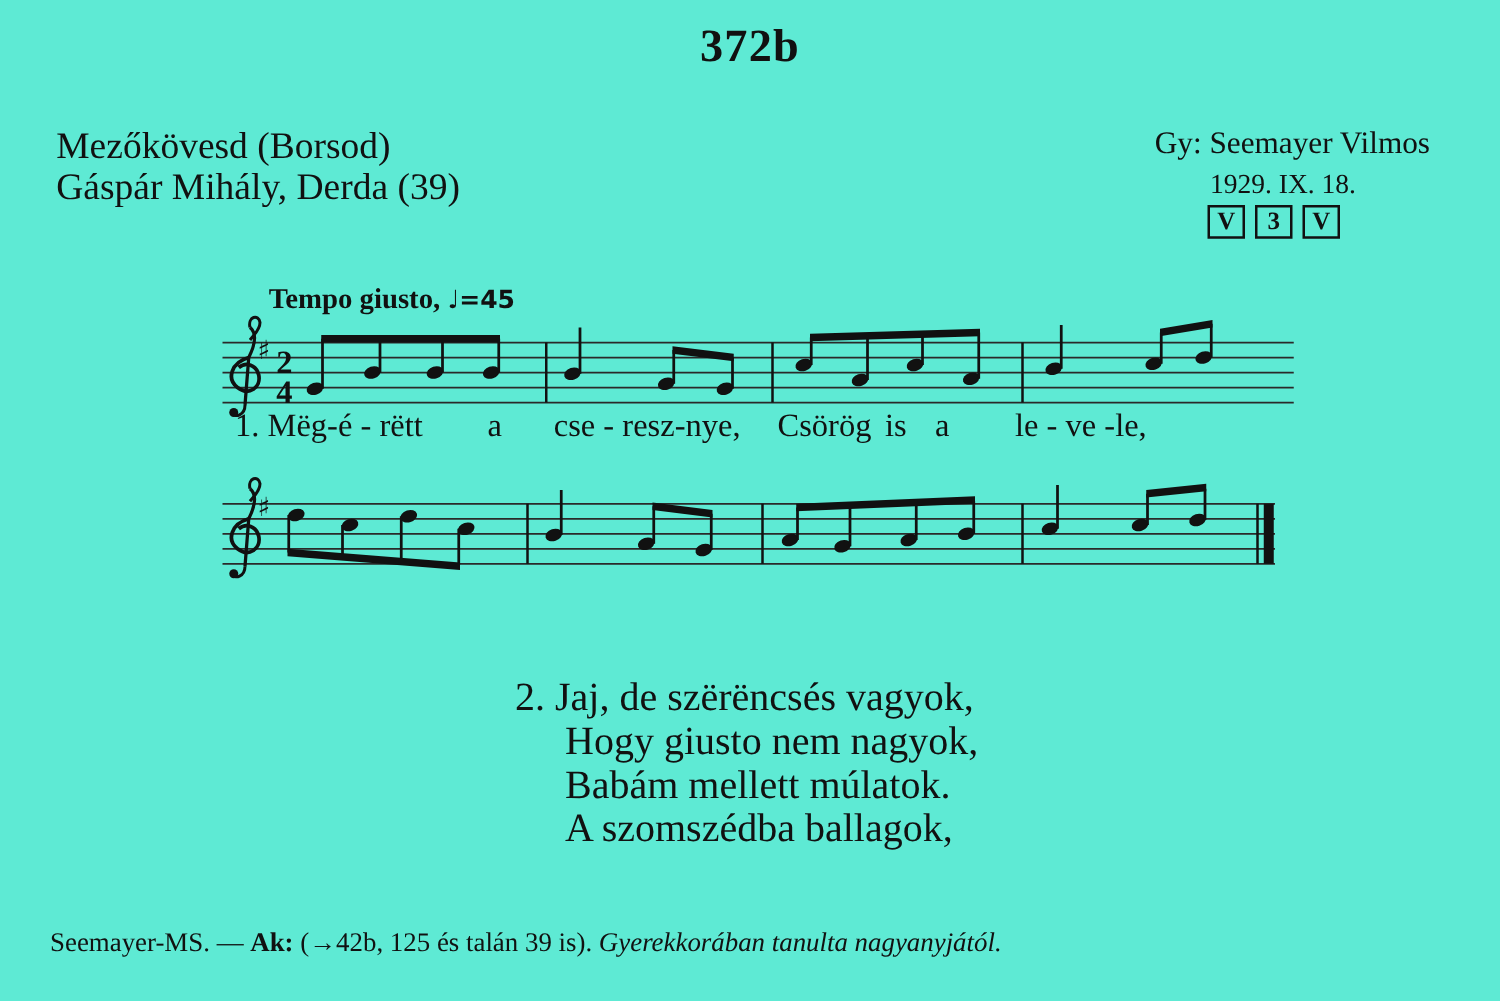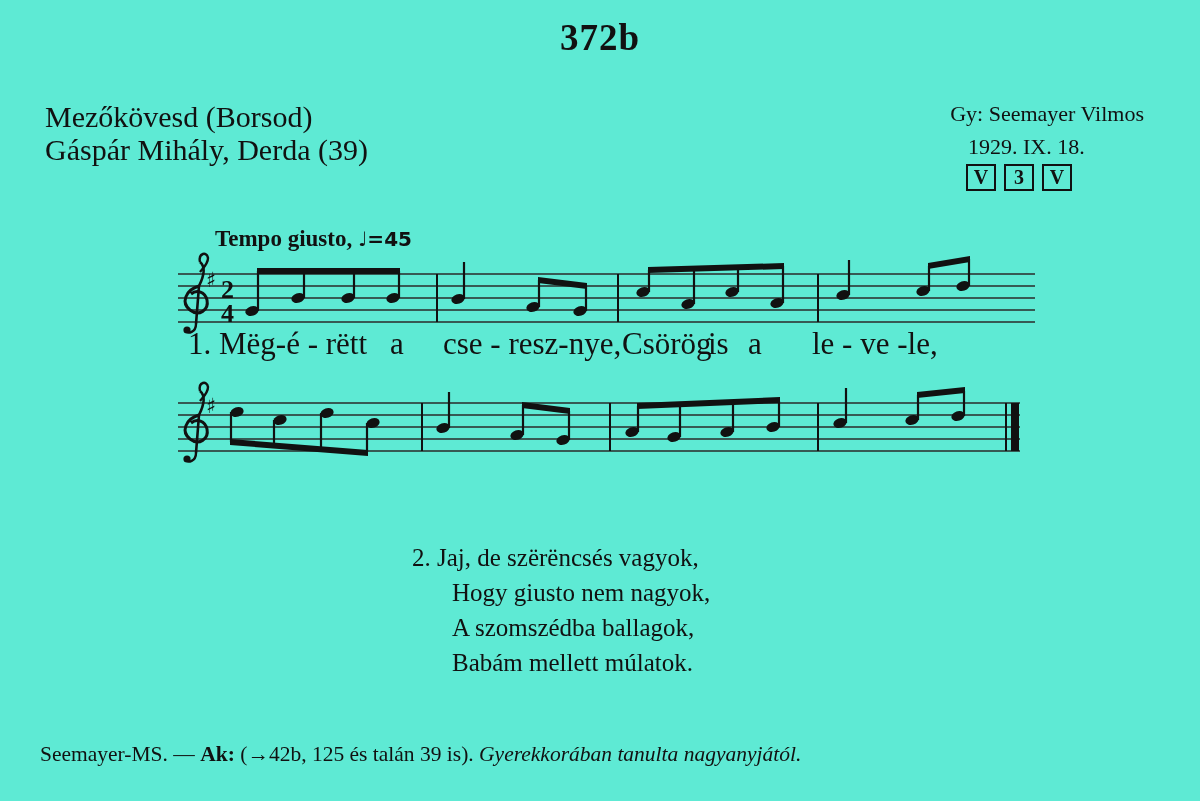--- a/index.html
+++ b/index.html
@@ -4,33 +4,33 @@
 <style>
   html,body{margin:0;padding:0;background:#e8e8e8;}
   .page{
     position:relative;width:1200px;height:801px;background:#5eead4;
     font-family:"Liberation Serif", serif;color:#111;overflow:hidden;
     margin:0 auto;
   }
   .abs{position:absolute;}
   .title{left:0;top:16px;width:100%;text-align:center;font-size:37px;font-weight:bold;letter-spacing:1px;}
   .hdr-left{left:45px;top:100px;font-size:30px;line-height:33px;}
-  .hdr-collector{right:56px;top:101px;font-size:22px;}
+  .hdr-collector{right:56px;top:101px;font-size:25px;}
   .hdr-date{left:968px;top:134px;font-size:22px;}
   .hdr-marks{left:966px;top:164px;}
   .mark-box{display:inline-block;border:2px solid #111;min-width:18px;text-align:center;
     padding:0 4px;margin-right:8px;font-weight:bold;font-size:20px;line-height:23px;}
   .tempo{left:215px;top:226px;font-size:23px;font-weight:bold;}
   .music-glyph{font-family:"DejaVu Sans", sans-serif;font-weight:normal;}
   .tempo .metro{font-size:20px;font-weight:bold;}
-  .lyrics{left:0;top:0;width:1200px;height:30px;font-size:31px;font-family:Liberation Serif, serif;}
+  .lyrics{left:0;top:0;width:1200px;height:30px;font-size:26px;font-family:Liberation Serif, serif;}
   .lyrics span{position:absolute;white-space:pre;}
   .line1{top:326px;}
   .line2{top:456px;}
-  .verse{left:412px;top:540px;font-size:25px;line-height:35px;}
+  .verse{left:412px;top:540px;font-size:32px;line-height:35px;}
   .verse div+div{padding-left:40px;}
   .footnote{left:40px;top:742px;font-size:21.5px;}
   .footnote .b{font-weight:bold;}
   .footnote .i{font-style:italic;text-align:center;}
   svg .stem{stroke:#111;stroke-width:2.2;}
   svg .sline{stroke:#2a2a2a;stroke-width:1.4;}
   svg .bar{stroke:#111;stroke-width:2;}
   svg .beam{fill:#111;}
   svg .nh{fill:#111;}
   svg text{fill:#111;}
@@ -205,21 +205,21 @@
       <line class="stem" x1="748" y1="45" x2="748" y2="20"></line>
       <line class="stem" x1="794" y1="41" x2="794" y2="16"></line>
       <polygon class="beam" points="747,17 795,12 795,18 747,23"></polygon>
     </g>
   </svg>
 
 
   <div class="abs verse">
     <div>2. Jaj, de szërëncsés vagyok,</div>
     <div>Hogy giusto nem nagyok,</div>
+    <div>Babám mellett múlatok.</div>
     <div>A szomszédba ballagok,</div>
-    <div>Babám mellett múlatok.</div>
   </div>
 
   <div class="abs footnote">
     <span>Seemayer-MS.</span><span style="white-space:pre"> — </span><span class="b">Ak:</span><span style="white-space:pre"> (→42b, 125 és talán 39 is). </span><span class="i">Gyerekkorában tanulta nagyanyjától.</span>
   </div>
 
 </div>
 
 </body></html>

